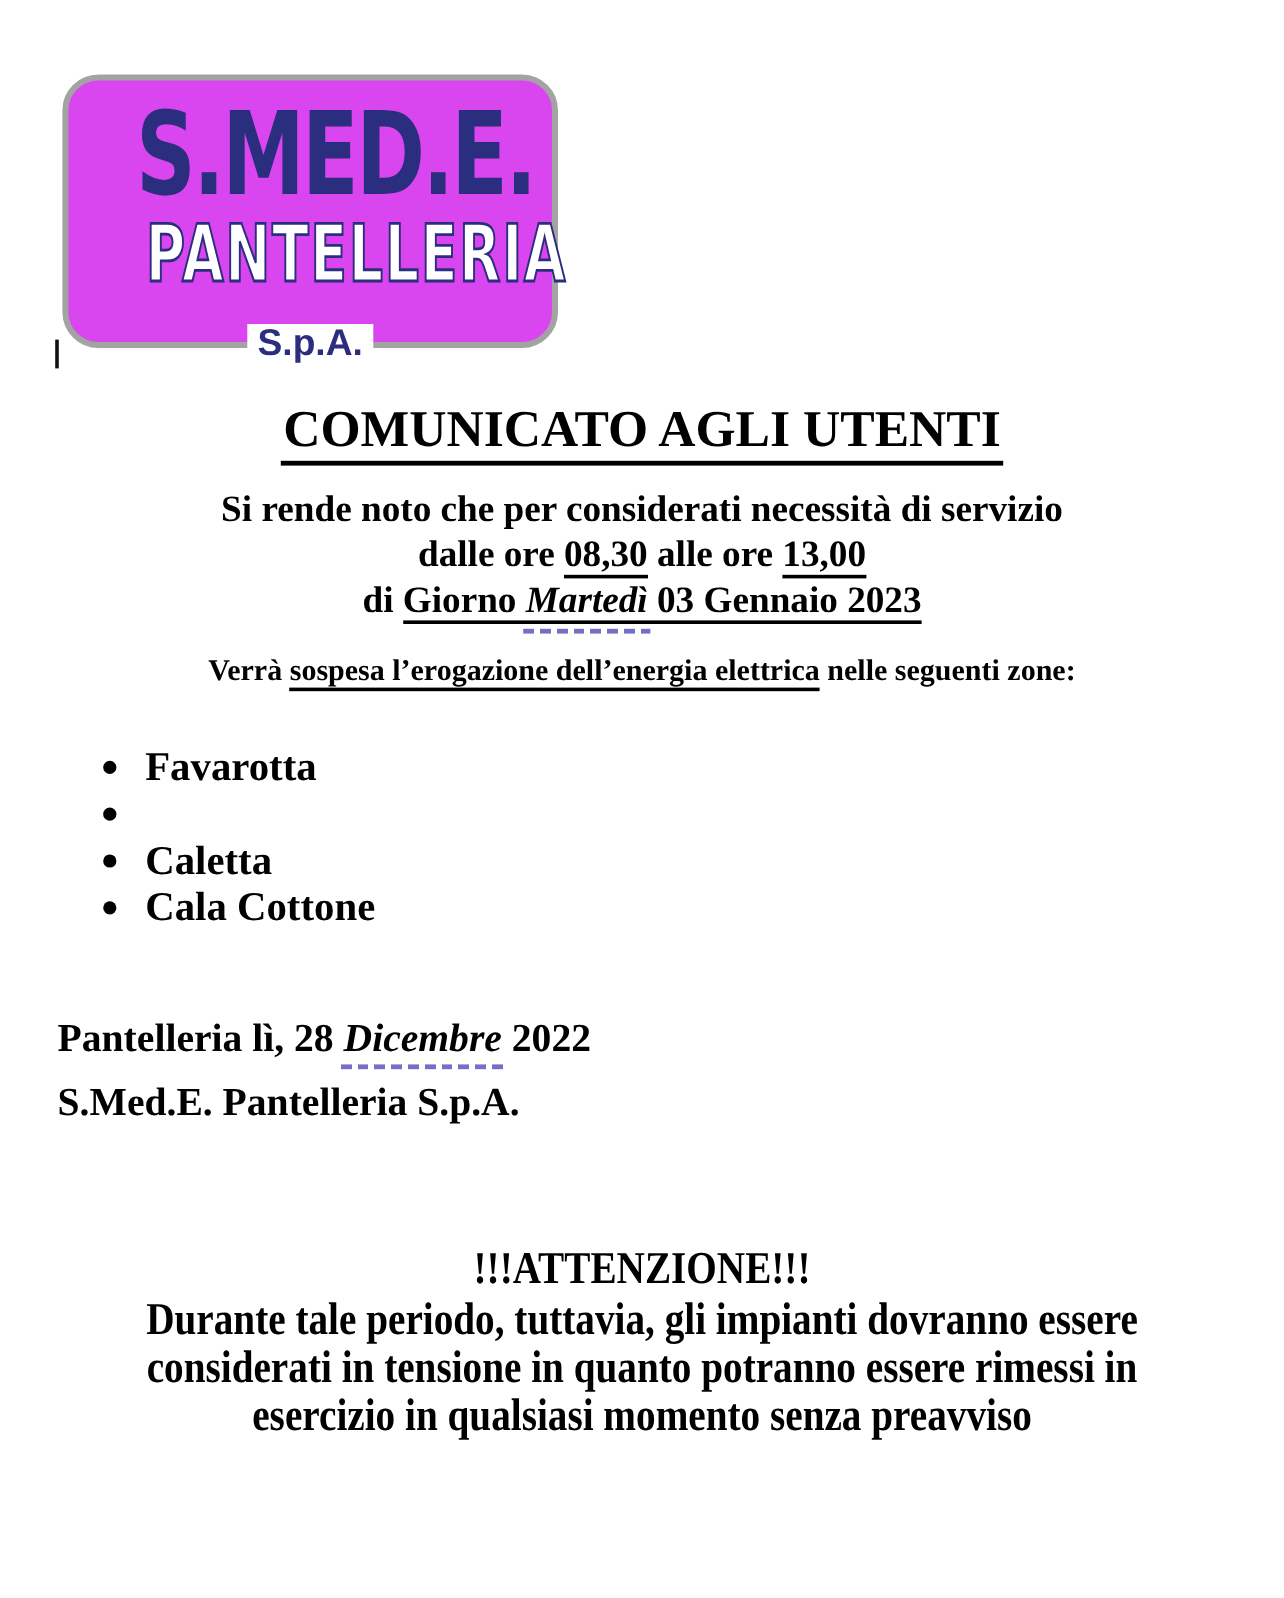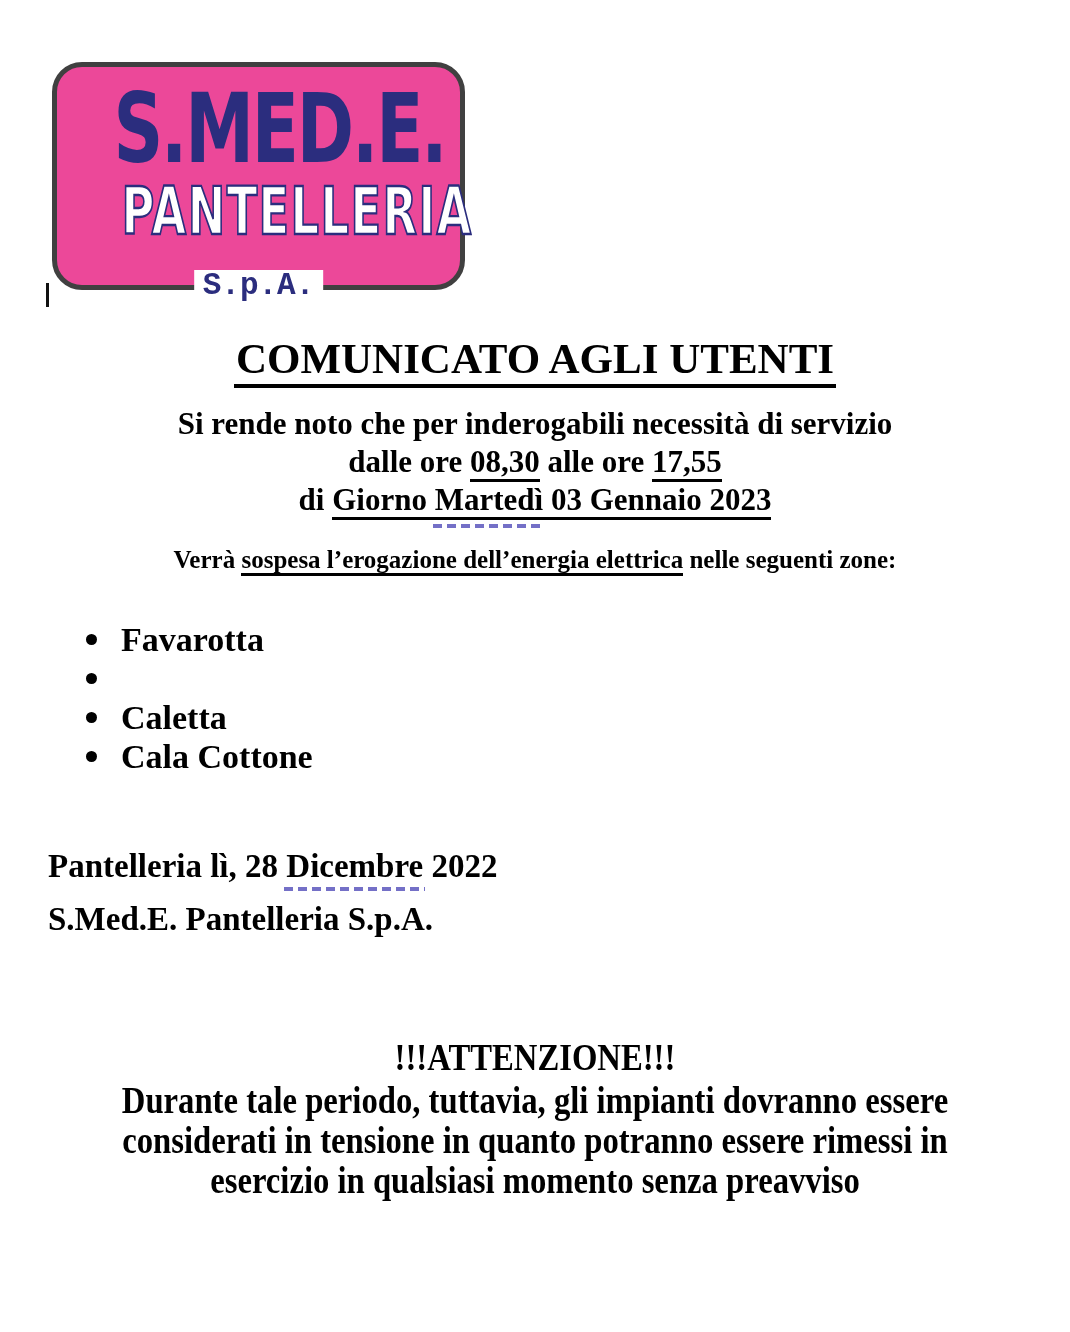--- a/index.html
+++ b/index.html
@@ -5,39 +5,39 @@
   html,body { margin:0; padding:0; background:#ffffff; }
   .page {
     position:relative; width:1070px; height:1332px; background:#ffffff;
     font-family:"Liberation Serif","DejaVu Serif",serif; font-weight:700; color:#000;
     overflow:hidden;
   }
 
   
   .logo-box {
     position:absolute; left:52px; top:62px; width:403px; height:218px;
-    border:5px solid #404040; border-radius:30px; background:#ec4899;
+    border:5px solid #a3a3a3; border-radius:30px; background:#d946ef;
   }
   .logo-smede {
     margin-top:22px; text-align:center; color:#2b2d7e;
     font-family:"DejaVu Sans","Liberation Sans",sans-serif; font-weight:800;
     font-size:96px; line-height:0.84; letter-spacing:-3px;
     transform:scaleX(0.72); transform-origin:50% 50%; white-space:nowrap;
   }
   .logo-pant {
     margin-top:12px; text-align:center;
     font-family:"DejaVu Sans","Liberation Sans",sans-serif; font-weight:800;
     font-size:66px; line-height:0.9; letter-spacing:2px;
     color:#ffffff; -webkit-text-stroke:2.3px #2b2d7e;
     transform:scaleX(0.68); transform-origin:50% 50%; white-space:nowrap;
   }
   .logo-spa {
     position:absolute; left:50%; bottom:-16px; transform:translateX(-50%);
     background:#fff; padding:0 9px; color:#2b2d7e;
-    font-family:Liberation Mono, monospace; font-weight:700;
+    font-family:Liberation Sans, sans-serif; font-weight:700;
     font-size:31px; line-height:1; white-space:nowrap;
   }
   .cursor-mark { position:absolute; left:46px; top:283px; width:3px; height:24px; background:#111; }
 
   
   .title-row { position:absolute; top:334px; left:0; width:100%; text-align:center; font-size:43px; }
   .title-row .ut { border-bottom:4px solid #000; padding:0 2px 2px; }
 
   .intro { position:absolute; top:405px; left:0; width:100%; text-align:center; font-size:31px; line-height:38px; }
   .u { border-bottom:3px solid #000; }
@@ -52,21 +52,21 @@
   .signature-line { position:absolute; top:901px; left:48px; font-size:33px; }
 
   .attention {
     position:absolute; top:1034px; left:0; width:100%; text-align:center;
     font-size:38px; line-height:40px;
     transform:scaleX(0.86); transform-origin:50% 0;
   }
   .attention-heading { line-height:46px; }
 
   
-  .sq { position:relative; }
+  .sq { position:relative;font-style:italic; }
   .sq::after {
     content:""; position:absolute; left:-2px; right:-2px; height:4px;
     background-image:repeating-linear-gradient(to right, #7470c7 0 9px, transparent 9px 14px);
   }
   .sq-word::after { bottom:-7px; }     
   .sq-under::after { bottom:-11px; }   
 </style>
 </head>
 <body>
 
@@ -75,22 +75,22 @@
   <div class="logo-box">
     <div class="logo-smede">S.MED.E.</div>
     <div class="logo-pant">PANTELLERIA</div>
     <div class="logo-spa">S.p.A.</div>
   </div>
   <div class="cursor-mark"></div>
 
   <div class="title-row"><span class="ut">COMUNICATO AGLI UTENTI</span></div>
 
   <div class="intro">
-    <div><span>Si rende noto che per inderogabili necessità di servizio</span></div>
-    <div><span>dalle ore </span><span class="u">08,30</span><span> alle ore </span><span class="u">17,55</span></div>
+    <div><span>Si rende noto che per considerati necessità di servizio</span></div>
+    <div><span>dalle ore </span><span class="u">08,30</span><span> alle ore </span><span class="u">13,00</span></div>
     <div><span>di </span><span class="u"><span>Giorno </span><span class="sq sq-under">Martedì</span><span> 03 Gennaio 2023</span></span></div>
   </div>
 
   <div class="zones-heading"><span>Verrà </span><span class="u">sospesa l’erogazione dell’energia elettrica</span><span> nelle seguenti zone:</span></div>
 
   <div class="zones-list">
     <div class="zone-item">
         <span class="bullet-dot"></span>
         <span>Favarotta</span>
       </div>

